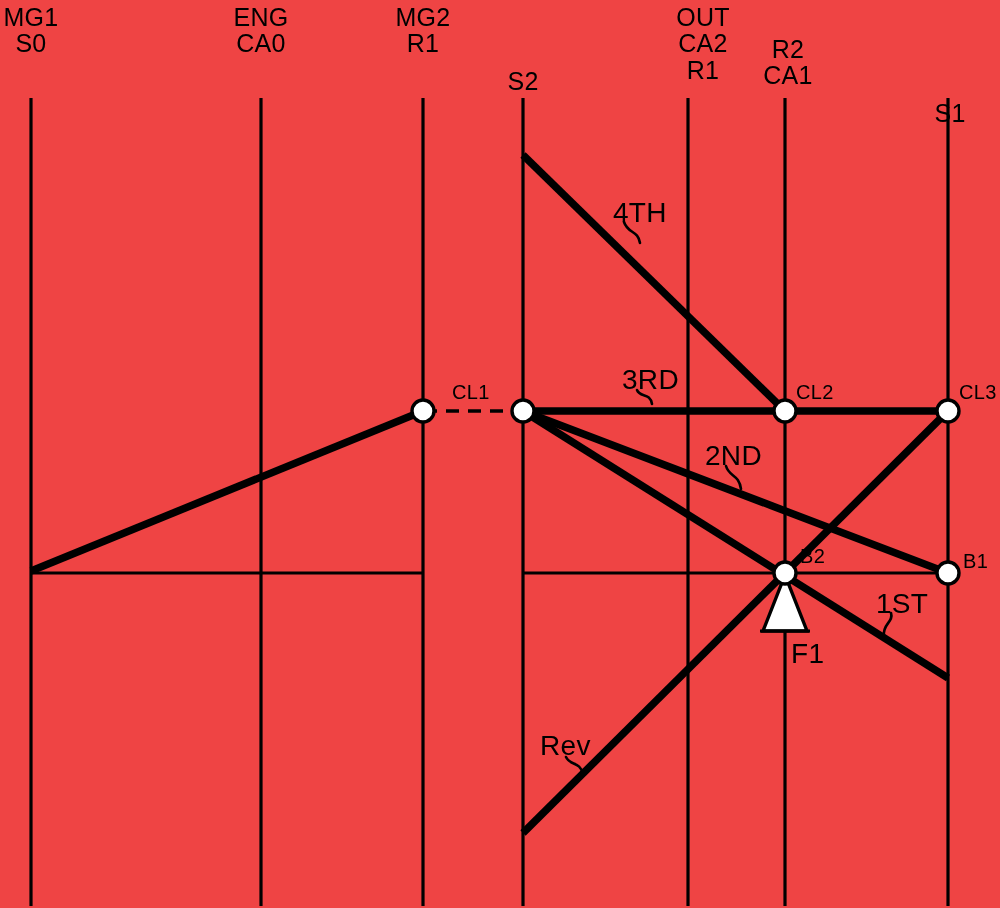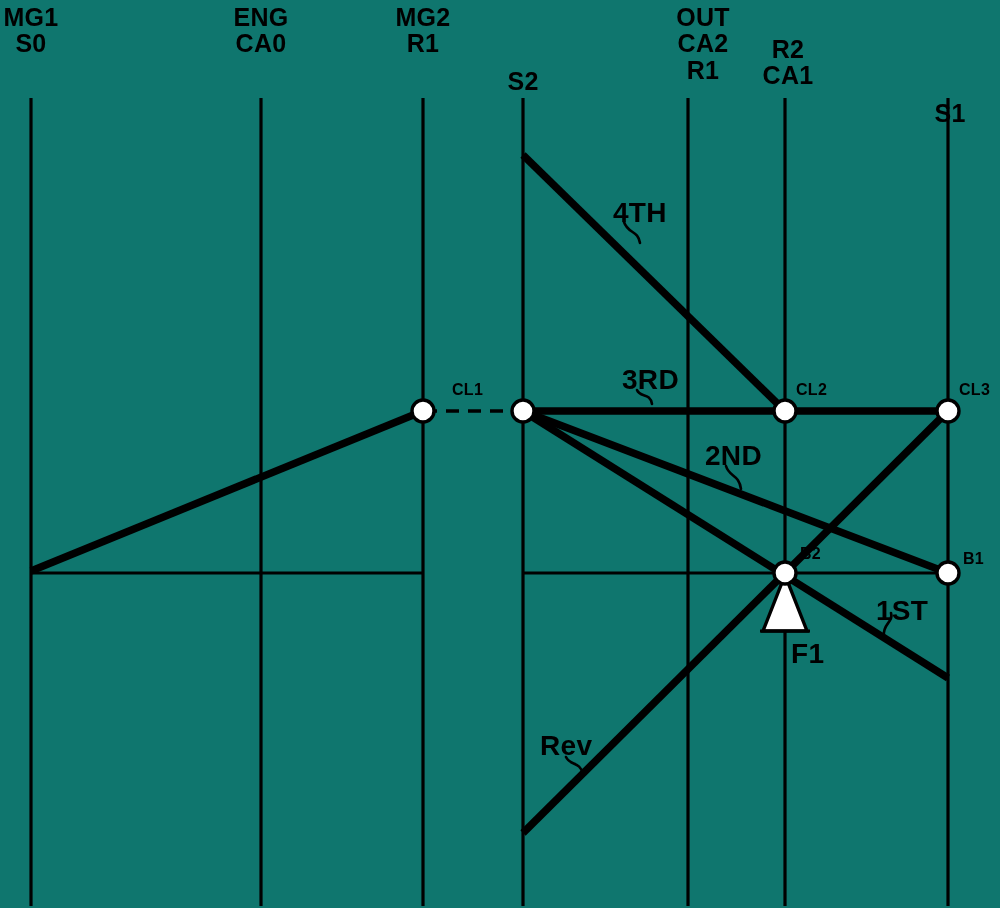--- a/index.html
+++ b/index.html
@@ -8,23 +8,22 @@
     padding: 0;
     background: #ffffff;
   }
   body {
     font-family: "Liberation Sans", sans-serif;
   }
   #stage {
     position: relative;
     width: 1000px;
     height: 908px;
-    background: #0f766e;
+    background: #ef4444;
     overflow: hidden;
-    font-weight: bold;
   }
   #diagram-svg {
     position: absolute;
     left: 0;
     top: 0;
     width: 1000px;
     height: 908px;
     display: block;
   }
   .axis-line {
@@ -75,21 +74,21 @@
   }
   .col-head {
     font-size: 25px;
     text-align: center;
     transform: translateX(-50%);
   }
   .col-head .row {
     display: block;
   }
   .node-lbl {
-    font-size: 16px;
+    font-size: 20px;
   }
   .callout-lbl {
     font-size: 28px;
   }
 </style>
 </head>
 <body>
 
 <div id="stage">
 
@@ -188,17 +187,17 @@
 
   <div class="lbl node-lbl" style="left:452px; top:382px;">CL1</div>
   <div class="lbl node-lbl" style="left:796px; top:382px;">CL2</div>
   <div class="lbl node-lbl" style="left:959px; top:382px;">CL3</div>
   <div class="lbl node-lbl" style="left:800px; top:546px;">B2</div>
   <div class="lbl node-lbl" style="left:963px; top:551px;">B1</div>
 
   <div class="lbl callout-lbl" style="left:613px; top:198px;">4TH</div>
   <div class="lbl callout-lbl" style="left:622px; top:365px;">3RD</div>
   <div class="lbl callout-lbl" style="left:705px; top:441px;">2ND</div>
-  <div class="lbl callout-lbl" style="left:876px; top:589px;margin-top:7px;">1ST</div>
+  <div class="lbl callout-lbl" style="left:876px; top:589px;">1ST</div>
   <div class="lbl callout-lbl" style="left:540px; top:731px;">Rev</div>
   <div class="lbl callout-lbl" style="left:791px; top:639px;">F1</div>
 
 </div>
 
 </body></html>

